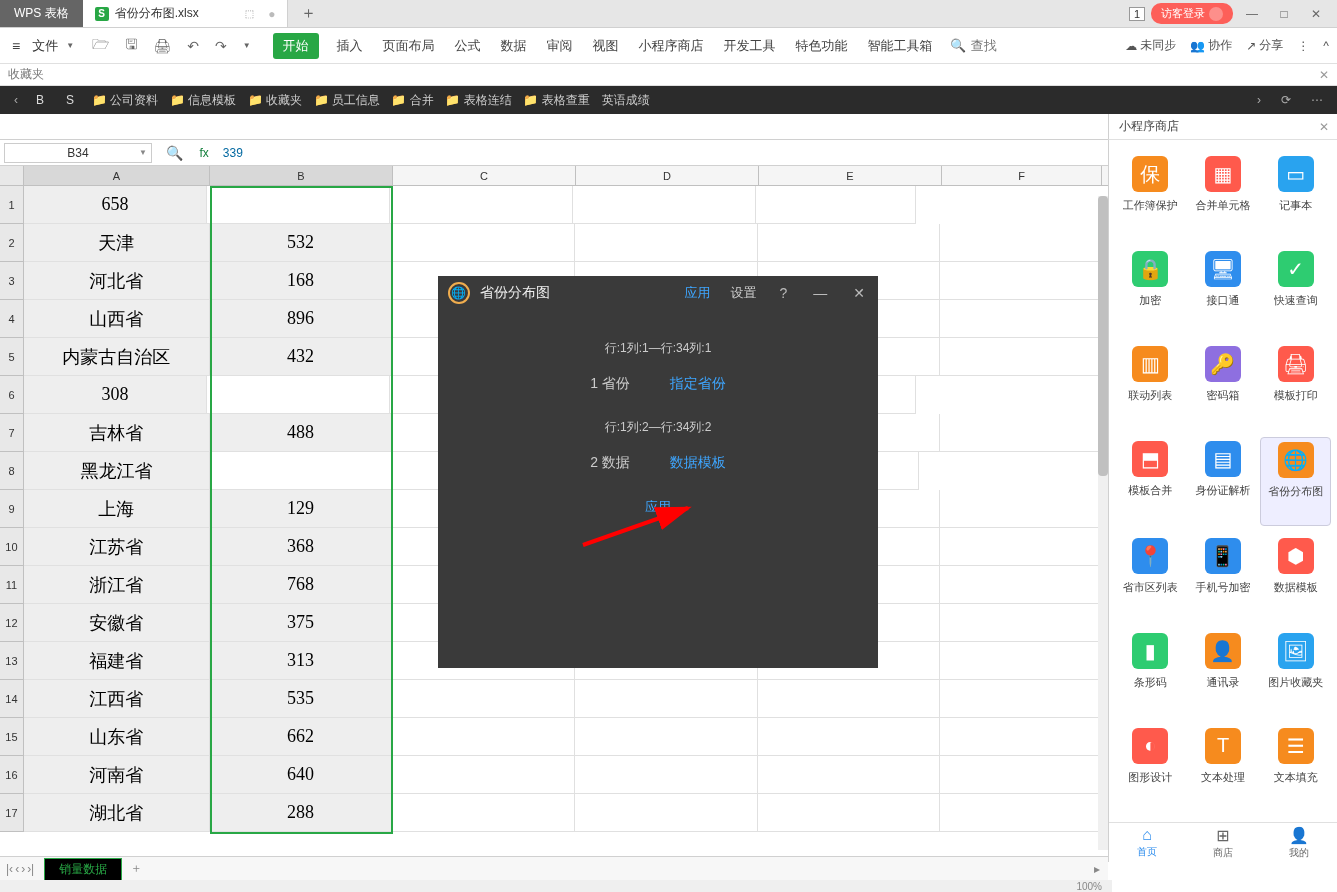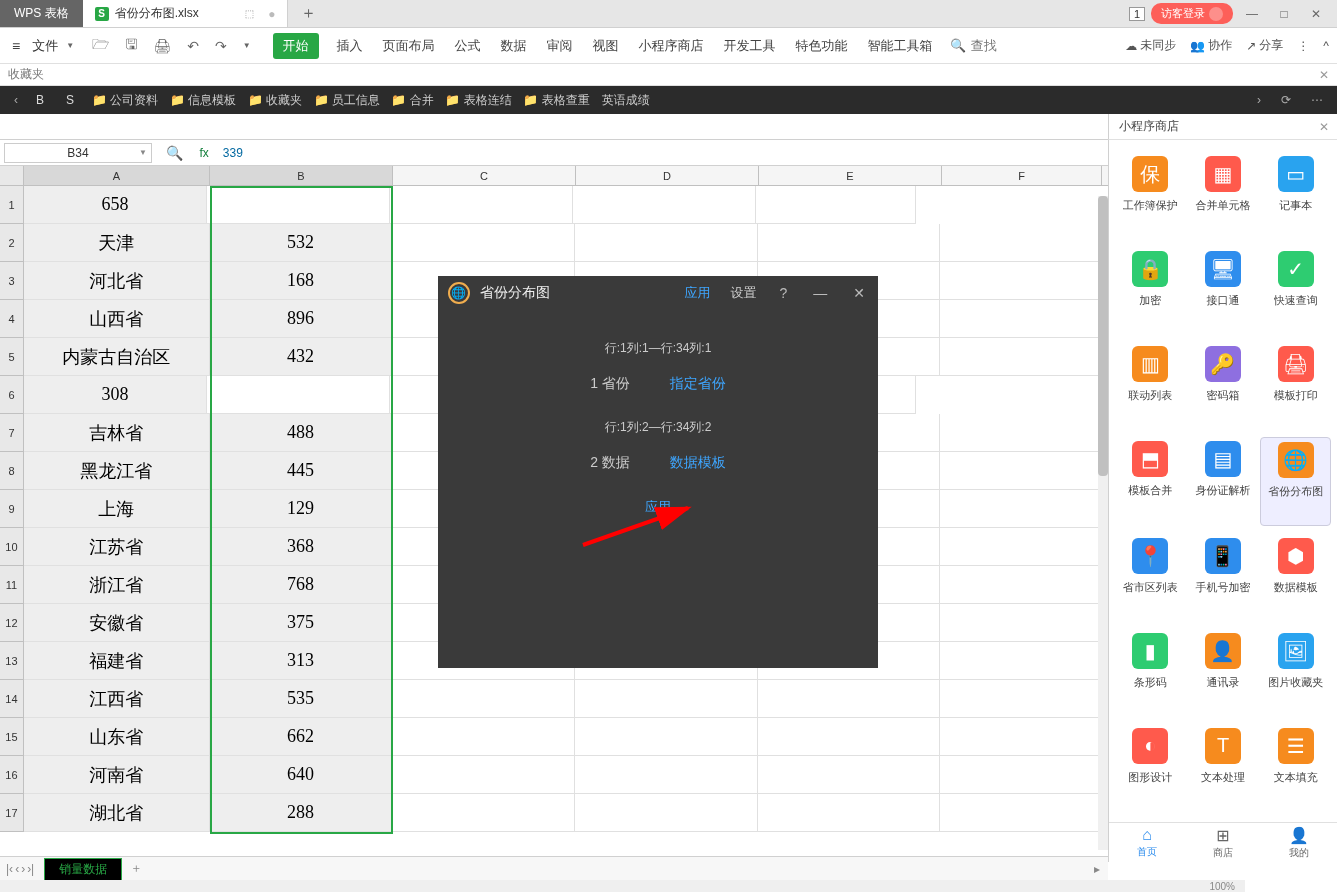--- a/index.html
+++ b/index.html
@@ -93,21 +93,21 @@
 
 
 .sheet-tabs { height: 24px; display: flex; align-items: center; border-top: 1px solid #d0d0d0; font-size: 12px; position: absolute; bottom: 12px; left: 0; width: 1108px; background: #f7f7f7; }
 .sheet-nav-arrows { display: flex; gap: 2px; padding: 0 6px; color: #888; }
 .sheet-tab { background: #000000; border: 1px solid #28a745; border-bottom: none; padding: 2px 14px; color: #28a745; margin-left: 4px; }
 .sheet-add { padding: 0 8px; color: #888; cursor: pointer; }
 .sheet-scroll { flex: 1; }
 .sheet-scroll-right { width: 14px; color: #888; }
 
 
-.status-bar { position: absolute; bottom: 0; left: 0; width: 1245px; height: 12px; background: #efefef; font-size: 10px; color: #888; display: flex; align-items: center; padding: 0 10px; overflow: hidden; }
+.status-bar { position: absolute; bottom: 0; left: 0; width: 1112px; height: 12px; background: #efefef; font-size: 10px; color: #888; display: flex; align-items: center; padding: 0 10px; overflow: hidden; }
 
 
 .dialog { position: absolute; left: 438px; top: 276px; width: 440px; height: 392px; background: #3a3a3a; color: #ccc; font-size: 13px; }
 .dialog-header { height: 34px; display: flex; align-items: center; padding: 0 10px; gap: 10px; }
 .dialog-icon { width: 22px; height: 22px; border: 2px solid #f0ad4e; border-radius: 50%; display: flex; align-items: center; justify-content: center; color: #f0ad4e; font-size: 12px; }
 .dialog-title { font-size: 14px; color: #eee; }
 .dialog-header-right { margin-left: auto; display: flex; gap: 20px; align-items: center; }
 .dialog-link { color: #3ea6ff; cursor: pointer; }
 .dialog-btn { color: #bbb; cursor: pointer; font-size: 14px; padding: 0 3px; }
 .dialog-body { padding: 30px 40px; }
@@ -329,21 +329,20 @@
           <div class="cell cell-a">吉林省</div>
           <div class="cell cell-b">488</div>
           <div class="cell cell-empty"></div>
           <div class="cell cell-empty"></div>
           <div class="cell cell-empty"></div>
           <div class="cell cell-f"></div>
         </div>
         <div class="grid-row">
           <div class="row-h">8</div>
           <div class="cell cell-a">黑龙江省</div>
-          <div class="cell cell-b">445</div>
           <div class="cell cell-empty"></div>
           <div class="cell cell-empty"></div>
           <div class="cell cell-empty"></div>
           <div class="cell cell-f"></div>
         </div>
         <div class="grid-row">
           <div class="row-h">9</div>
           <div class="cell cell-a">上海</div>
           <div class="cell cell-b">129</div>
           <div class="cell cell-empty"></div>

